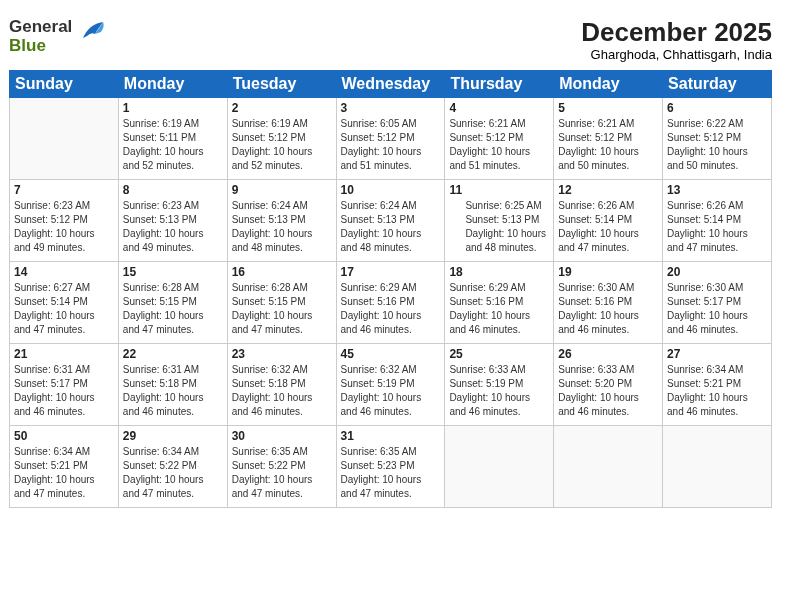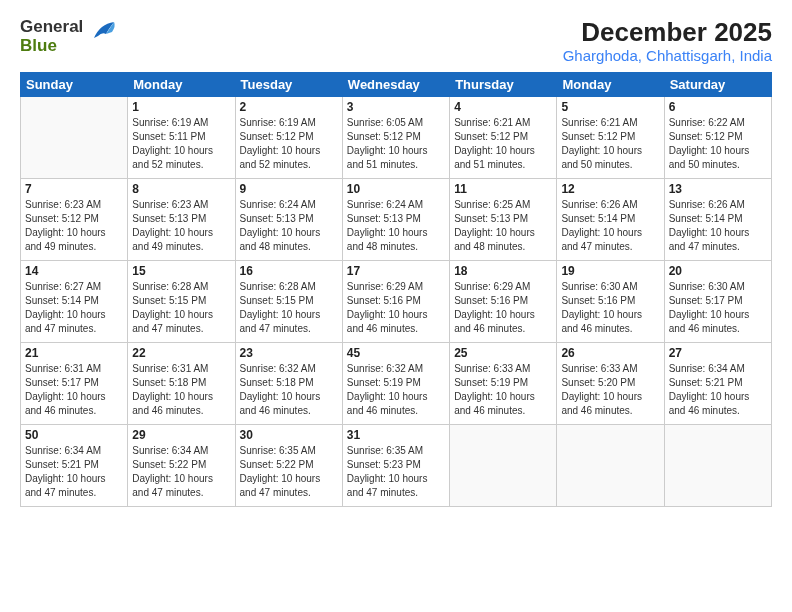--- a/index.html
+++ b/index.html
@@ -6,21 +6,21 @@
     body {
       font-family: Arial, sans-serif;
       background: #fff;
       width: 792px;
       height: 612px;
       overflow: hidden;
     }
     .page {
       width: 792px;
       height: 612px;
-      padding: 18px 20px 12px 20px;
+      padding: 18px 20px 12px 9px;
       background: #fff;
     }
     .header {
       display: flex;
       justify-content: space-between;
       align-items: flex-start;
       margin-bottom: 8px;
     }
     .logo {
       display: flex;
@@ -32,32 +32,32 @@
     .title-section {
       text-align: right;
     }
     .month-title {
       font-size: 26px;
       font-weight: bold;
       color: #222;
       line-height: 1.1;
     }
     .location {
-      font-size: 15px;
-      color: #3b82f6;
+      font-size: 13px;
+      color: #000000;
     }
     .calendar {
       width: 100%;
       border-collapse: collapse;
       table-layout: fixed;
     }
     .calendar th {
       background: #1a6abf;
       color: #fff;
-      font-size: 13px;
+      font-size: 16px;
       font-weight: bold;
       text-align: left;
       padding: 4px 5px;
       border: 1px solid #1a6abf;
     }
     .calendar td {
       border: 1px solid #ccc;
       vertical-align: top;
       padding: 3px 4px;
       font-size: 9.5px;
@@ -188,21 +188,21 @@
           </td>
           <td>
             <div class="day-number">10</div>
             <div class="day-info" style="white-space: pre-line;">Sunrise: 6:24 AM
 Sunset: 5:13 PM
 Daylight: 10 hours
 and 48 minutes.</div>
           </td>
           <td>
             <div class="day-number">11</div>
-            <div class="day-info" style="white-space: pre-line;">Sunrise: 6:25 AM
+            <div class="day-info" style="white-space: pre-line; margin-left: 16px;">Sunrise: 6:25 AM
 Sunset: 5:13 PM
 Daylight: 10 hours
 and 48 minutes.</div>
           </td>
           <td>
             <div class="day-number">12</div>
             <div class="day-info" style="white-space: pre-line;">Sunrise: 6:26 AM
 Sunset: 5:14 PM
 Daylight: 10 hours
 and 47 minutes.</div>

